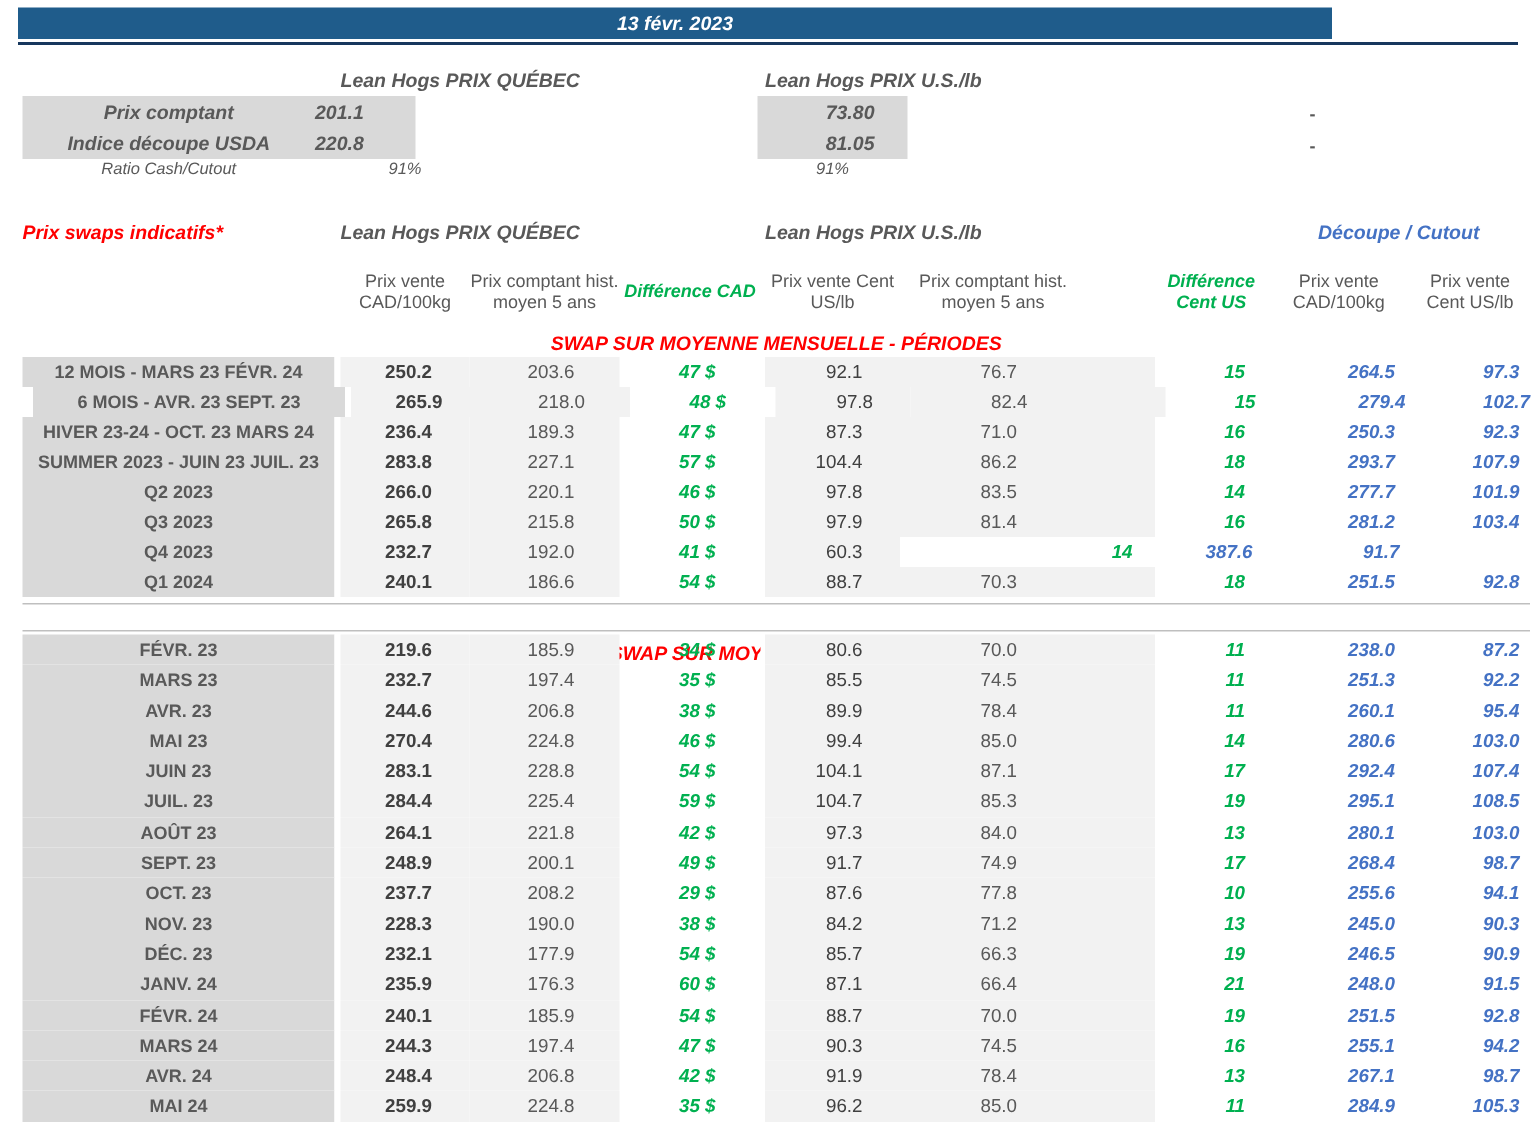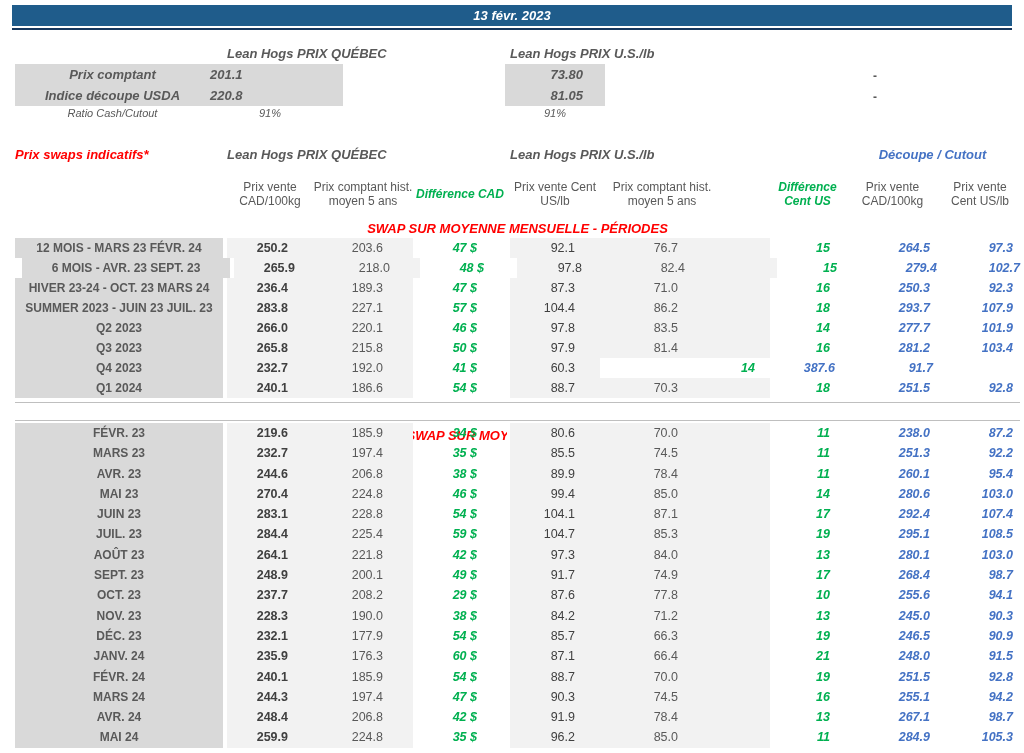--- a/index.html
+++ b/index.html
@@ -64,27 +64,27 @@
   .v5{background:var(--c-light);color:var(--c-text_mid);padding-right:92px;}
   .v6{color:var(--c-green);font-style:italic;font-weight:700;padding-right:15px;}
   .v7{color:var(--c-blue);font-style:italic;font-weight:700;padding-right:10px;}
   .v8{color:var(--c-blue);font-style:italic;font-weight:700;padding-right:7px;}
 </style>
 </head>
 <body>
 
 <div id="page">
 
-  <div class="abs bar" style="top:5px;left:12px;width:1000px;">13 févr. 2023</div>
+  <div class="abs bar" style="top:5px;left:12px;width:876px;">13 févr. 2023</div>
   <div class="abs navline" style="top:28px;left:12px;width:1000px;"></div>
 
   <div class="abs hsec" style="top:46px;left:227px;">Lean Hogs PRIX QUÉBEC</div>
   <div class="abs hsec" style="top:46px;left:510px;">Lean Hogs PRIX U.S./lb</div>
 
-  <div class="abs qbox" style="top:64px;left:15px;width:328px;height:42px;">
+  <div class="abs qbox" style="top:64px;left:15px;width:262px;height:42px;">
     <div class="qrow">
       <div class="qlabel">Prix comptant</div>
       <div class="qval">201.1</div>
     </div>
     <div class="qrow">
       <div class="qlabel">Indice découpe USDA</div>
       <div class="qval">220.8</div>
     </div>
   </div>
 

